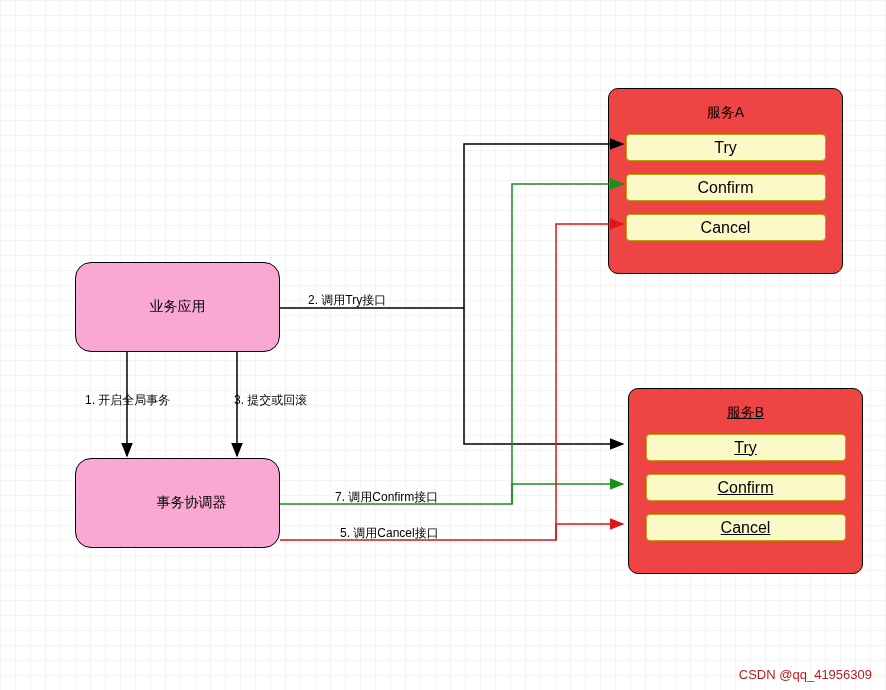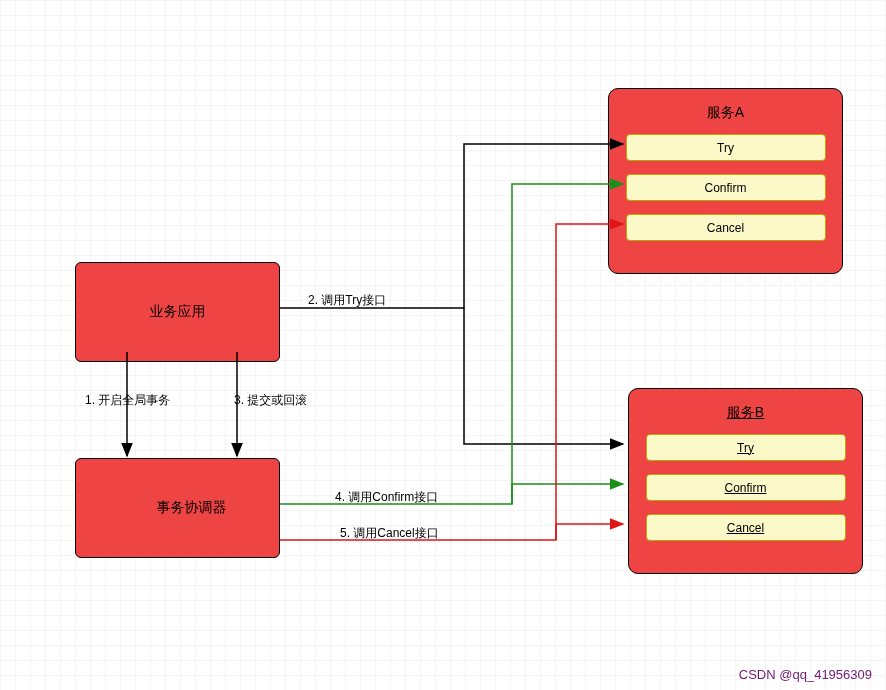--- a/index.html
+++ b/index.html
@@ -18,24 +18,24 @@
     }
     .box {
       position: absolute;
       border: 1px solid #000;
       display: flex;
       align-items: center;
       justify-content: center;
       font-size: 14px;
     }
     .blue-box {
-      background-color: #ef4444;
-      border-radius: 6px;
+      background-color: #f9a8d4;
+      border-radius: 16px;
       width: 205px;
-      height: 100px;
+      height: 90px;
     }
     .pink-box {
       background-color: #ef4444;
       border-radius: 10px;
       width: 235px;
       padding: 10px 15px 15px 15px;
       flex-direction: column;
       height: auto;
     }
     .pink-box .title {
@@ -45,41 +45,41 @@
     .yellow-box {
       background-color: #fcf9c8;
       border: 1px solid #b9a600;
       border-radius: 4px;
       width: 200px;
       height: 27px;
       margin-bottom: 13px;
       display: flex;
       align-items: center;
       justify-content: center;
-      font-size: 12px;
+      font-size: 16px;
     }
     .yellow-box:last-child { margin-bottom: 17px; }
     svg.connector {
       position: absolute;
       top: 0; left: 0;
       width: 886px; height: 690px;
       pointer-events: none;
     }
     .edge-label {
       position: absolute;
       font-size: 12px;
       background: transparent;
       white-space: nowrap;
     }
     .watermark {
       position: absolute;
       bottom: 8px;
       right: 14px;
       font-size: 13px;
-      color: #701a75;
+      color: #b91c1c;
       font-family: Arial, sans-serif;
     }
   </style>
 </head>
 <body>
 
 <div class="box blue-box" style="left:75px; top:262px;">
   <span>业务应用</span>
 </div>
 
@@ -136,16 +136,16 @@
   <path d="M280 504 L512 504 L512 184 L623 184" stroke="#1a8f1a" fill="none" stroke-width="1.5" marker-end="url(#ah-green)"></path>
   <path d="M512 504 L512 484 L623 484" stroke="#1a8f1a" fill="none" stroke-width="1.5" marker-end="url(#ah-green)"></path>
 
   <path d="M280 540 L556 540 L556 224 L623 224" stroke="#e01515" fill="none" stroke-width="1.5" marker-end="url(#ah-red)"></path>
   <path d="M556 540 L556 524 L623 524" stroke="#e01515" fill="none" stroke-width="1.5" marker-end="url(#ah-red)"></path>
 </svg>
 
 <div class="edge-label" style="left:85px; top:392px;">1. 开启全局事务</div>
 <div class="edge-label" style="left:308px; top:292px;">2. 调用Try接口</div>
 <div class="edge-label" style="left:210px; top:392px;margin-left:24px;">3. 提交或回滚</div>
-<div class="edge-label" style="left:335px; top:489px;">4. 调用Confirm接口</div>
+<div class="edge-label" style="left:335px; top:489px;">7. 调用Confirm接口</div>
 <div class="edge-label" style="left:340px; top:525px;">5. 调用Cancel接口</div>
 
 <div class="watermark">CSDN @qq_41956309</div>
 
 </body></html>

